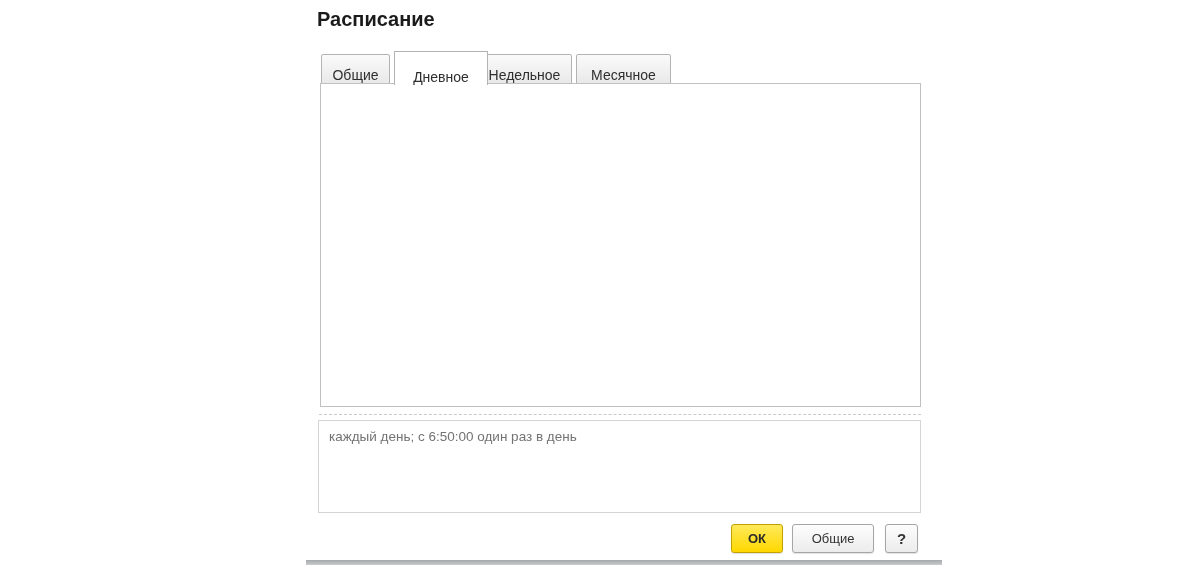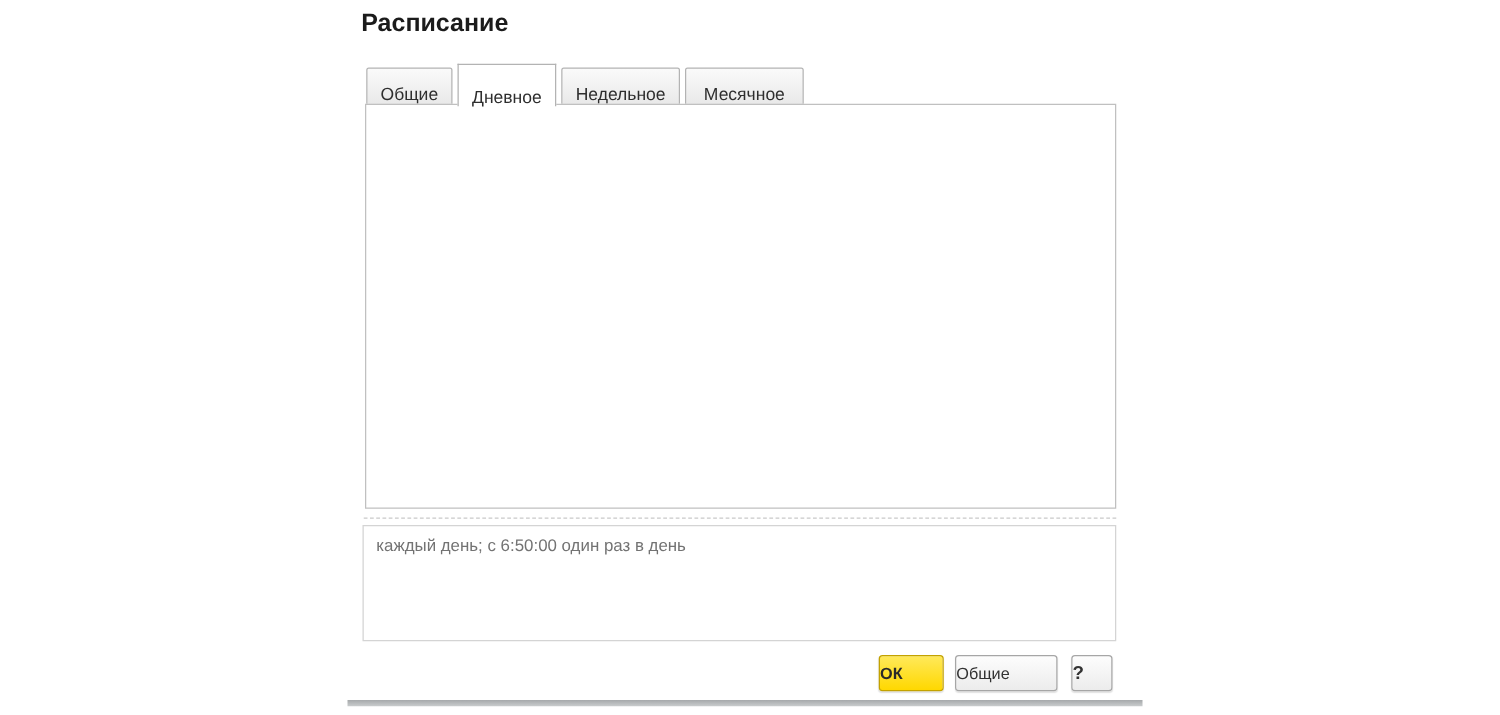--- a/index.html
+++ b/index.html
@@ -1,21 +1,21 @@
 <!DOCTYPE html>
 <html><head>
 <meta charset="utf-8">
 <style>
   html,body{margin:0;padding:0;background:#ffffff;}
   *{box-sizing:border-box;}
   .canvas{
     position:relative;width:1200px;height:572px;background:#ffffff;overflow:hidden;
     font-family:"Liberation Sans","DejaVu Sans",sans-serif;color:#333;
   }
-  .abs{position:absolute;}
+  .abs{position:absolute;margin-left:28px;}
   .page-title{left:289px;top:8px;font-size:20px;font-weight:bold;color:#1b1b1b;}
 
   
   .tab{display:flex;align-items:flex-end;justify-content:center;font-size:14px;color:#2e2e2e;cursor:default;}
   .tab.inactive{background:linear-gradient(#fafafa,#e9e9e9);border:1px solid #b3b3b3;border-radius:2px 2px 0 0;}
   .tab.active{background:#ffffff;border:1px solid #b3b3b3;border-bottom:none;z-index:3;}
 
   .panel{left:292px;top:83px;width:601px;height:324px;border:1px solid #c0c0c0;background:#fff;z-index:1;}
 
   .lbl{font-size:13px;color:#3d3d3d;line-height:1.28;}
@@ -32,21 +32,21 @@
   .tri-up{width:0;height:0;border-left:3px solid transparent;border-right:3px solid transparent;border-bottom:4px solid #5a5a5a;}
   .tri-down{width:0;height:0;border-left:3px solid transparent;border-right:3px solid transparent;border-top:4px solid #5a5a5a;}
 
   
   .num-group{display:flex;width:94px;height:29px;border:1px solid #c3c3c3;border-radius:3px;background:#fff;}
   .num-group .val{flex:1;display:flex;align-items:center;justify-content:flex-end;padding-right:7px;font-size:14px;color:#1f1f1f;}
   .num-group .spin{width:21px;}
 
   .unit{font-size:13px;color:#3d3d3d;}
 
-  .btn{display:flex;align-items:center;font-size:13px;color:#333;
+  .btn{display:flex;align-items:center;justify-content:center;font-size:13px;color:#333;
        background:linear-gradient(#fdfdfd,#ececec);border:1px solid #a6a6a6;border-radius:3px;
        box-shadow:0 1px 1px rgba(0,0,0,0.12);cursor:default;}
   .btn.disabled{color:#b4b4b4;border-color:#d6d6d6;background:linear-gradient(#fcfcfc,#f4f4f4);box-shadow:none;}
 
   .listbox{left:303px;top:285px;width:577px;height:110px;border:1px solid #b5b5b5;background:#fff;}
 
   .dashed-sep{left:291px;top:414px;width:602px;height:0;border-top:1px dashed #c9c9c9;}
 
   .summary-box{left:290px;top:420px;width:603px;height:93px;border:1px solid #d4d4d4;background:#fff;
                padding:8px 10px;font-size:13.5px;color:#737373;}
@@ -59,21 +59,21 @@
 </head>
 <body>
 
 <div class="canvas">
 
   <div class="abs page-title">Расписание</div>
 
   <div class="abs tab inactive" style="left:293px;top:54px;width:69px;height:30px;">
     <span>Общие</span>
   </div>
-  <div class="abs tab active" style="left:366px;top:51px;width:79px;height:34px;">
+  <div class="abs tab active" style="left:366px;top:51px;width:94px;height:34px;">
     <span>Дневное</span>
   </div>
   <div class="abs tab inactive" style="left:449px;top:54px;width:95px;height:30px;">
     <span>Недельное</span>
   </div>
   <div class="abs tab inactive" style="left:548px;top:54px;width:95px;height:30px;">
     <span>Месячное</span>
   </div>
 
   <div class="abs panel"></div>

